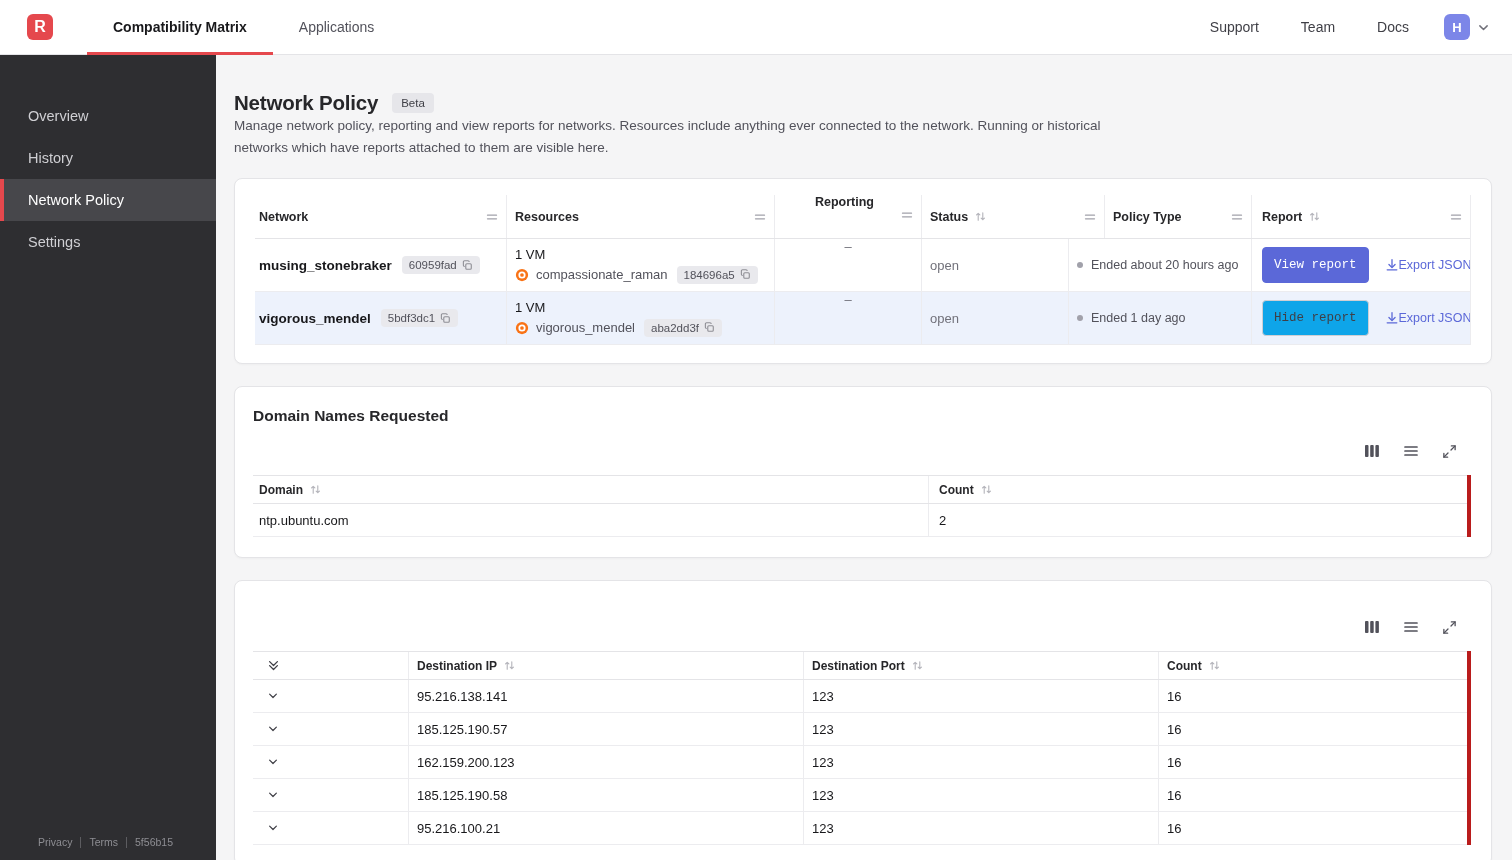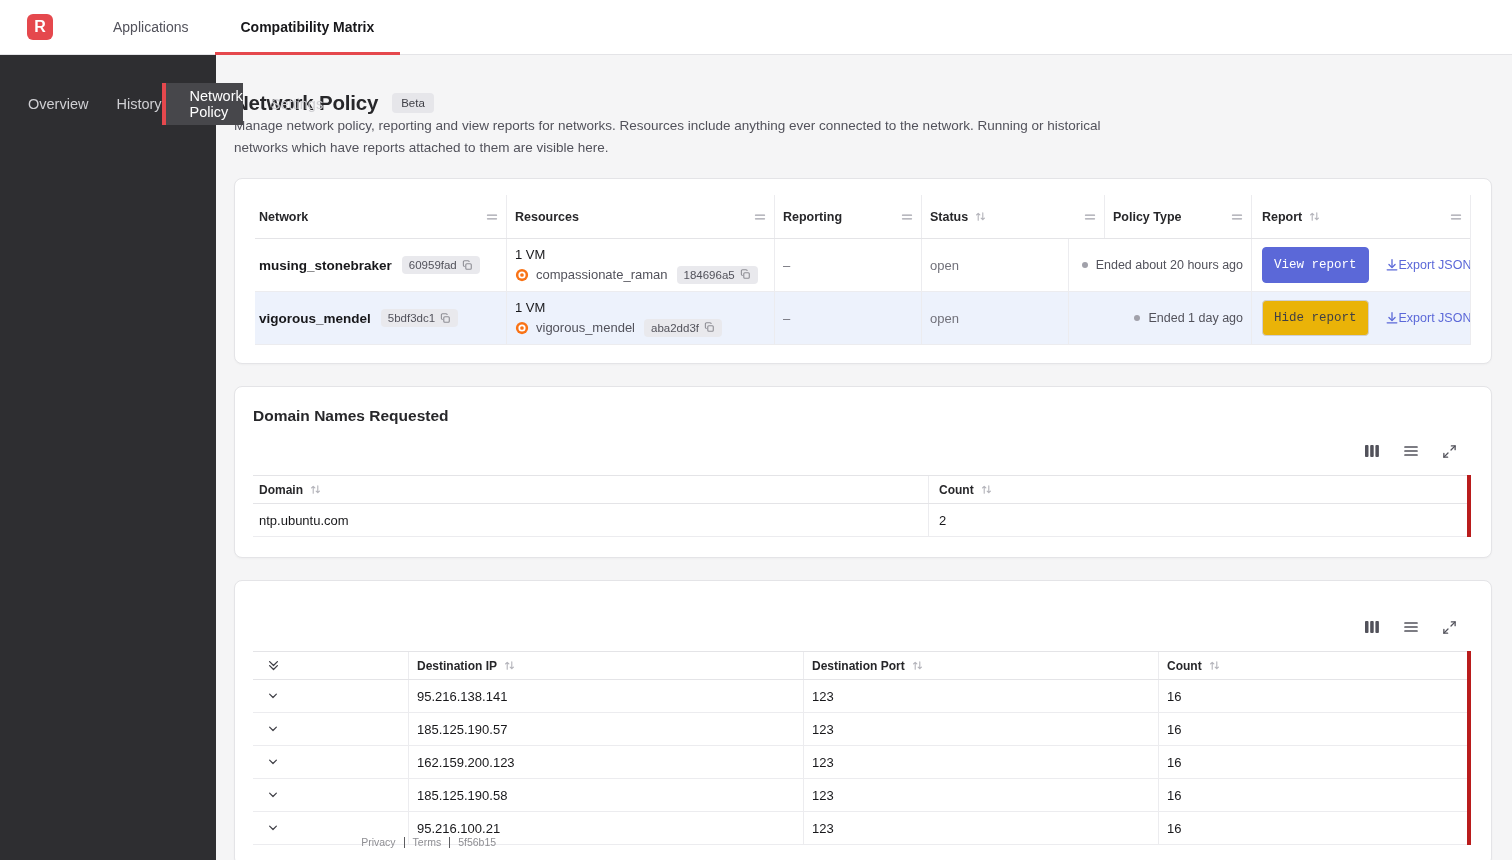--- a/index.html
+++ b/index.html
@@ -14,21 +14,21 @@
   .topnav-item { position:relative; display:flex; align-items:center; padding:0 26px; font-size:14px; color:#52525b; cursor:pointer; }
   .topnav-item.active { color:#18181b; font-weight:700; }
   .topnav-item.active::after { content:""; position:absolute; left:0; right:0; bottom:-1px; height:3px; background:#e5484d; }
   .topbar-right { margin-left:auto; display:flex; align-items:center; padding-right:22px; }
   .topbar-link { font-size:14px; color:#3f3f46; padding:0 21px; cursor:pointer; }
   .avatar-wrap { display:flex; align-items:center; margin-left:14px; cursor:pointer; }
   .avatar { width:26px; height:26px; border-radius:6px; background:#7c86e8; color:#fff; font-size:13px; font-weight:700; display:flex; align-items:center; justify-content:center; }
   .avatar-chevron { margin-left:7px; }
 
   
-  .sidebar { position:fixed; top:55px; left:0; width:216px; height:805px; background:#2e2e31; display:flex; flex-direction:row; padding-top:28px; z-index:20; }
+  .sidebar { position:fixed; top:55px; left:0; width:216px; height:805px; background:#2e2e31; display:flex; flex-direction:column; padding-top:40px; z-index:20; }
   .side-item { height:42px; display:flex; align-items:center; padding-left:28px; font-size:14.5px; color:#cfcfd3; cursor:pointer; }
   .side-item.active { background:#47474b; color:#fff; border-left:4px solid #e5484d; padding-left:24px; }
   .side-footer { margin-top:auto; display:flex; align-items:center; padding:0 0 12px 38px; font-size:10.5px; color:#8e8e93; }
   .side-footer .sep { width:1px; height:11px; background:#5c5c60; margin:0 8px; }
   .side-footer span { cursor:pointer; }
   .side-footer .build { cursor:default; }
 
   
   .main { position:absolute; top:55px; left:216px; width:1296px; padding:36px 20px 40px 18px; }
   .page-head { display:flex; align-items:center; }
@@ -42,40 +42,40 @@
 
   
   .ntbl { border-right:1px solid #ececef; }
   .ntbl-head { display:flex; height:44px; border-bottom:1px solid #e4e4e7; }
   .ntbl-row { display:flex; height:53px; border-bottom:1px solid #ececef; }
   .ntbl-row.selected { background:#edf2fc; }
   .ncell { display:flex; align-items:center; padding:0 8px; border-right:1px solid #ececef; overflow:hidden; }
   .ncell:last-child { border-right:none; }
   .c-network { width:252px; padding-left:4px; }
   .c-resources { width:268px; }
-  .c-reporting { width:147px; }
+  .c-reporting { width:147px;flex-direction:column; }
   .c-policy { width:147px; }
   .c-status { width:183px; }
   .c-report { flex:1; padding-left:10px; }
   .head-cell { font-size:12.5px; font-weight:700; color:#27272a; }
   .head-label { margin-right:7px; white-space:nowrap; }
   .head-menu { margin-left:auto; cursor:pointer; }
   .net-name { font-size:13.5px; font-weight:600; color:#18181b; white-space:nowrap; }
   .pill { display:inline-flex; align-items:center; gap:5px; background:#e9e9ed; border-radius:4px; padding:3px 7px; font-size:11.5px; color:#52525b; white-space:nowrap; margin-left:10px; }
   .res-cell { flex-direction:column; align-items:flex-start; justify-content:center; gap:4px; }
   .res-line1 { font-size:13px; color:#18181b; }
   .res-line2 { display:flex; align-items:center; font-size:13px; color:#52525b; }
   .res-line2 .res-name { margin-left:7px; white-space:nowrap; }
   .res-line2 .pill { margin-left:9px; }
   .muted { font-size:13px; color:#71717a; }
-  .status-cell { gap:8px; font-size:12.5px; color:#52525b;justify-content:flex-end; }
+  .status-cell { gap:8px; font-size:12.5px; color:#52525b; }
   .dot { width:6px; height:6px; border-radius:50%; background:#a1a1aa; flex-shrink:0; }
   .btn { height:36px; padding:0 11px; border-radius:4px; font-size:12.5px; display:inline-flex; align-items:center; cursor:pointer; font-family:Liberation Mono, monospace; white-space:nowrap; }
   .btn-primary { background:#5b68d8; color:#fff; border:1px solid #5b68d8; }
-  .btn-secondary { background:#eab308; color:#3f3f46; border:1px solid #cfcfd4; }
+  .btn-secondary { background:#0ea5e9; color:#3f3f46; border:1px solid #cfcfd4; }
   .export { display:inline-flex; align-items:center; gap:0; color:#5b68d8; font-size:12.5px; cursor:pointer; margin-left:16px; white-space:nowrap; }
 
   
   .card-title { font-size:15.5px; font-weight:700; color:#27272a; }
   .card-toolbar { display:flex; justify-content:flex-end; align-items:center; gap:23px; margin-top:14px; height:24px; padding-right:14px; }
   .tool-icon { cursor:pointer; }
   .stbl { margin-top:12px; border-right:4px solid #b91c1c; }
   .stbl-head { display:flex; height:29px; border-top:1px solid #e4e4e7; border-bottom:1px solid #e4e4e7; }
   .stbl-row { display:flex; height:33px; border-bottom:1px solid #ececef; font-size:13px; color:#18181b; }
   .scell { display:flex; align-items:center; padding:0 8px; height:100%; border-right:1px solid #ececef; overflow:hidden; }
@@ -90,27 +90,40 @@
   .expander { cursor:pointer; display:flex; align-items:center; }
 </style>
 </head>
 <body>
 
 <header class="topbar">
   <div class="logo">
       <span>R</span>
     </div>
   <nav class="topnav">
+    <div class="topnav-item active">
+        <span>Compatibility Matrix</span>
+      </div>
     <div class="topnav-item">
         <span>Applications</span>
       </div>
-    <div class="topnav-item active">
-        <span>Compatibility Matrix</span>
-      </div>
   </nav>
+  <div class="topbar-right">
+    <span class="topbar-link">Support</span>
+    <span class="topbar-link">Team</span>
+    <span class="topbar-link">Docs</span>
+    <div class="avatar-wrap">
+      <div class="avatar">
+          <span>H</span>
+        </div>
+      <svg class="avatar-chevron" width="13" height="13" viewBox="0 0 16 16" fill="none" stroke="#71717a" stroke-width="1.8" stroke-linecap="round" stroke-linejoin="round">
+          <path d="M3.5 6 8 10.5 12.5 6"></path>
+        </svg>
+    </div>
+  </div>
 </header>
 
 <aside class="sidebar">
   <div class="side-item">
       <span>Overview</span>
     </div>
   <div class="side-item">
       <span>History</span>
     </div>
   <div class="side-item active">

